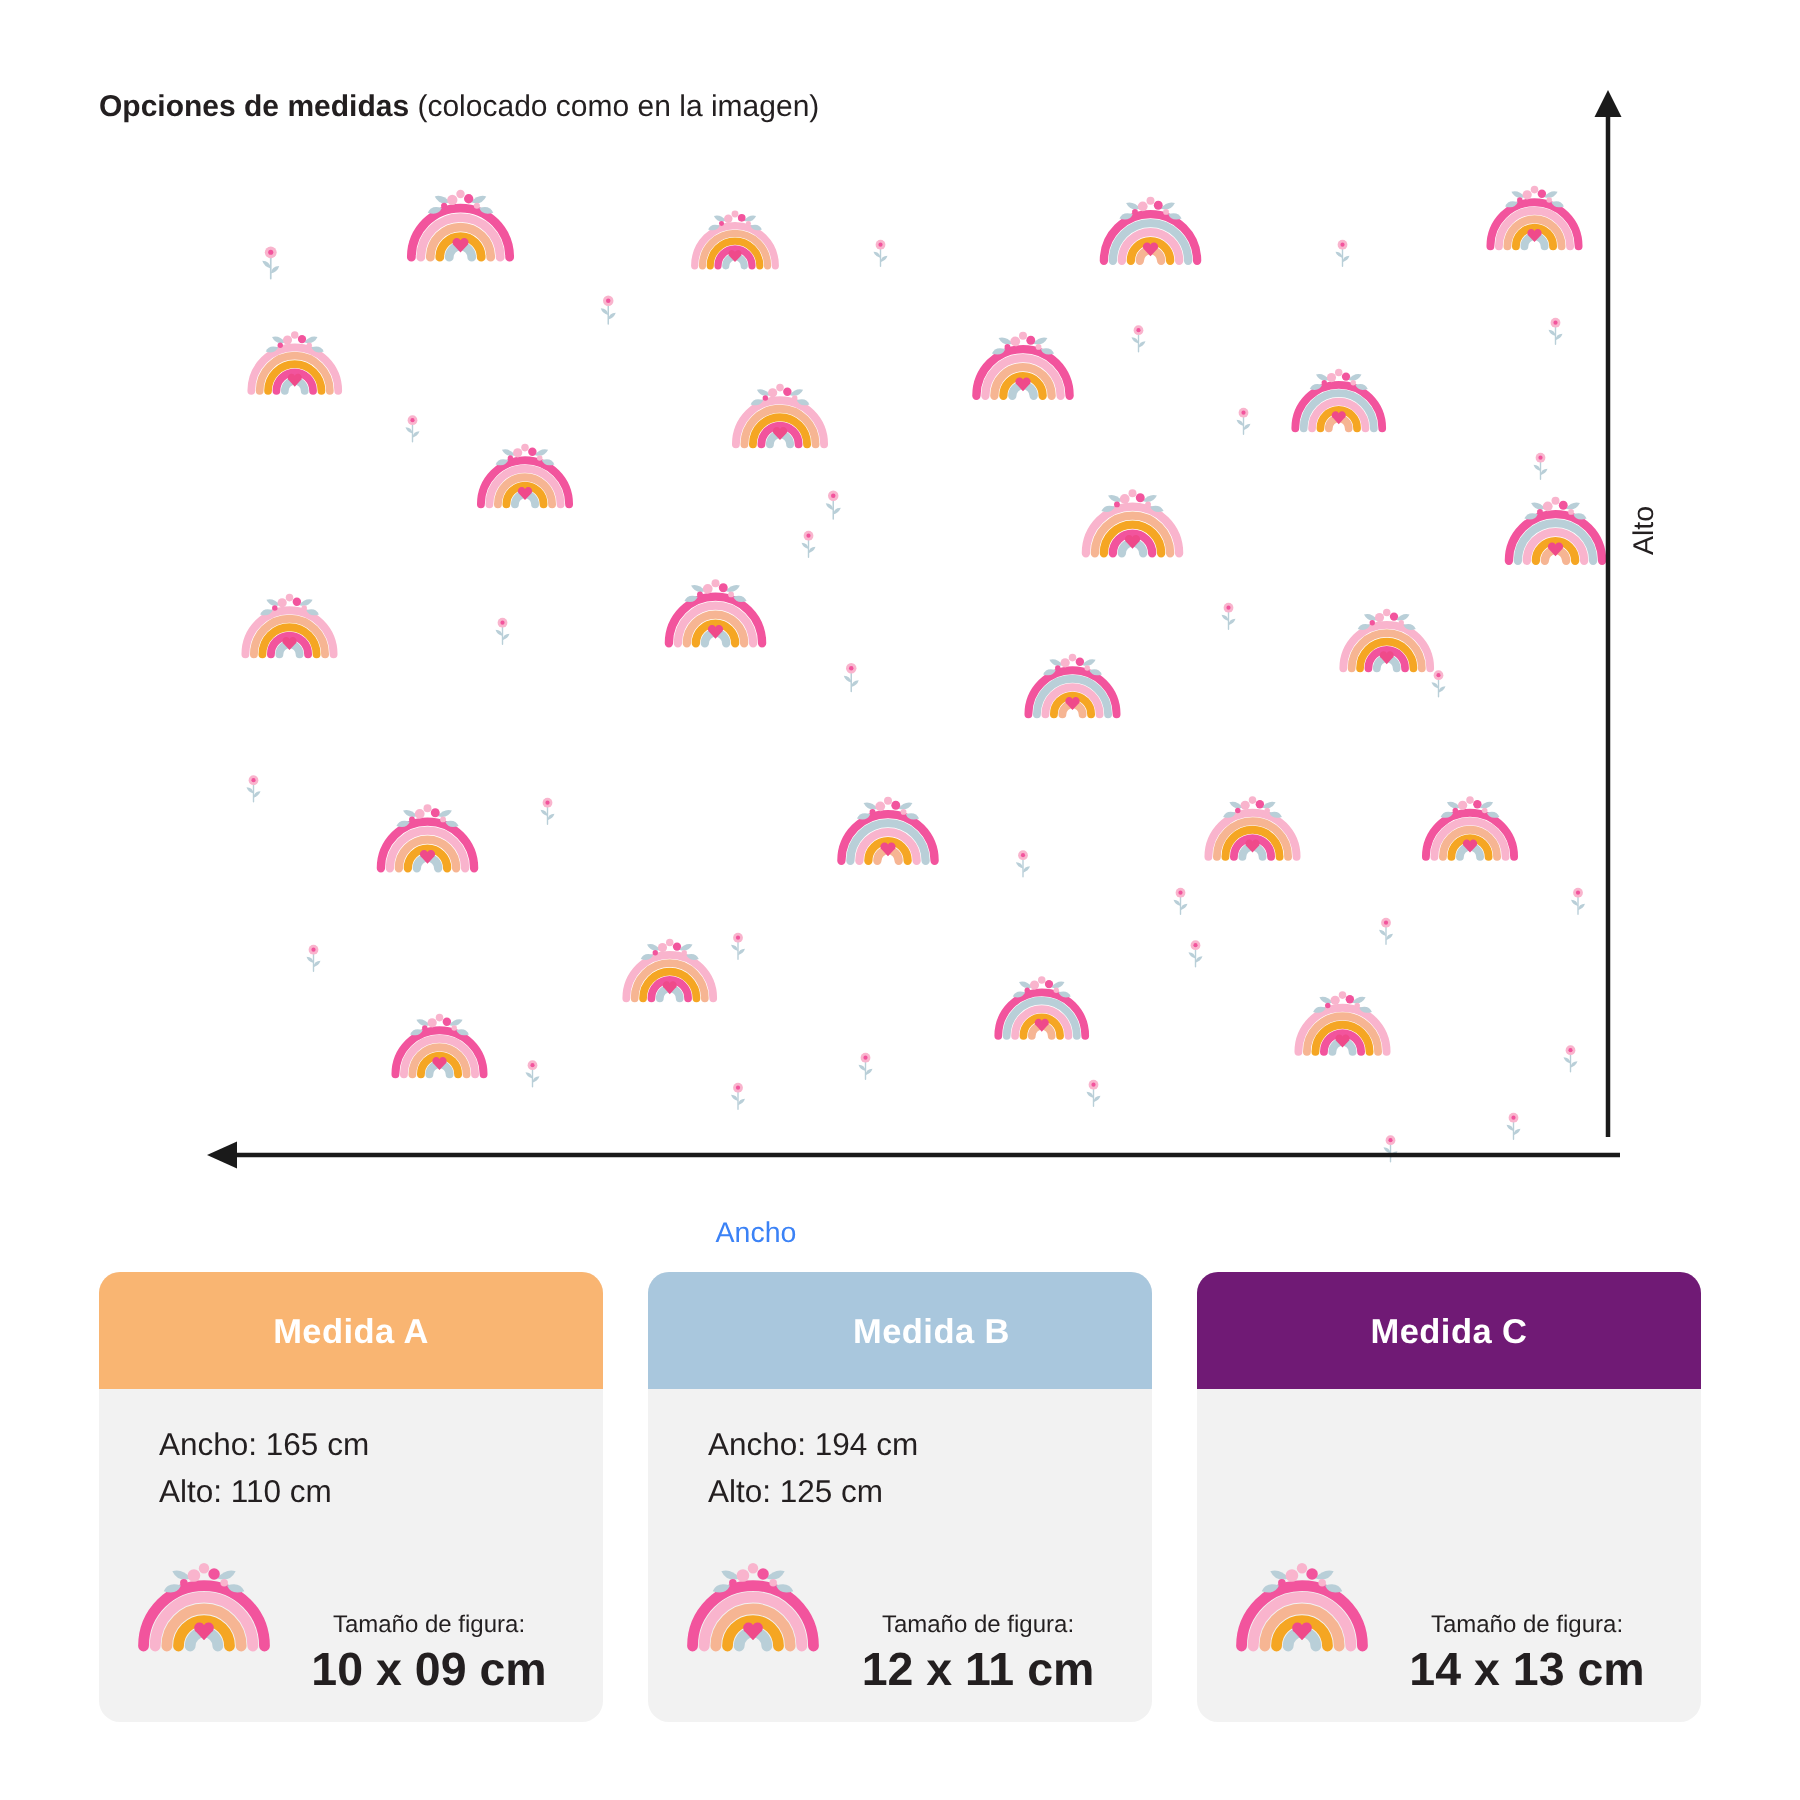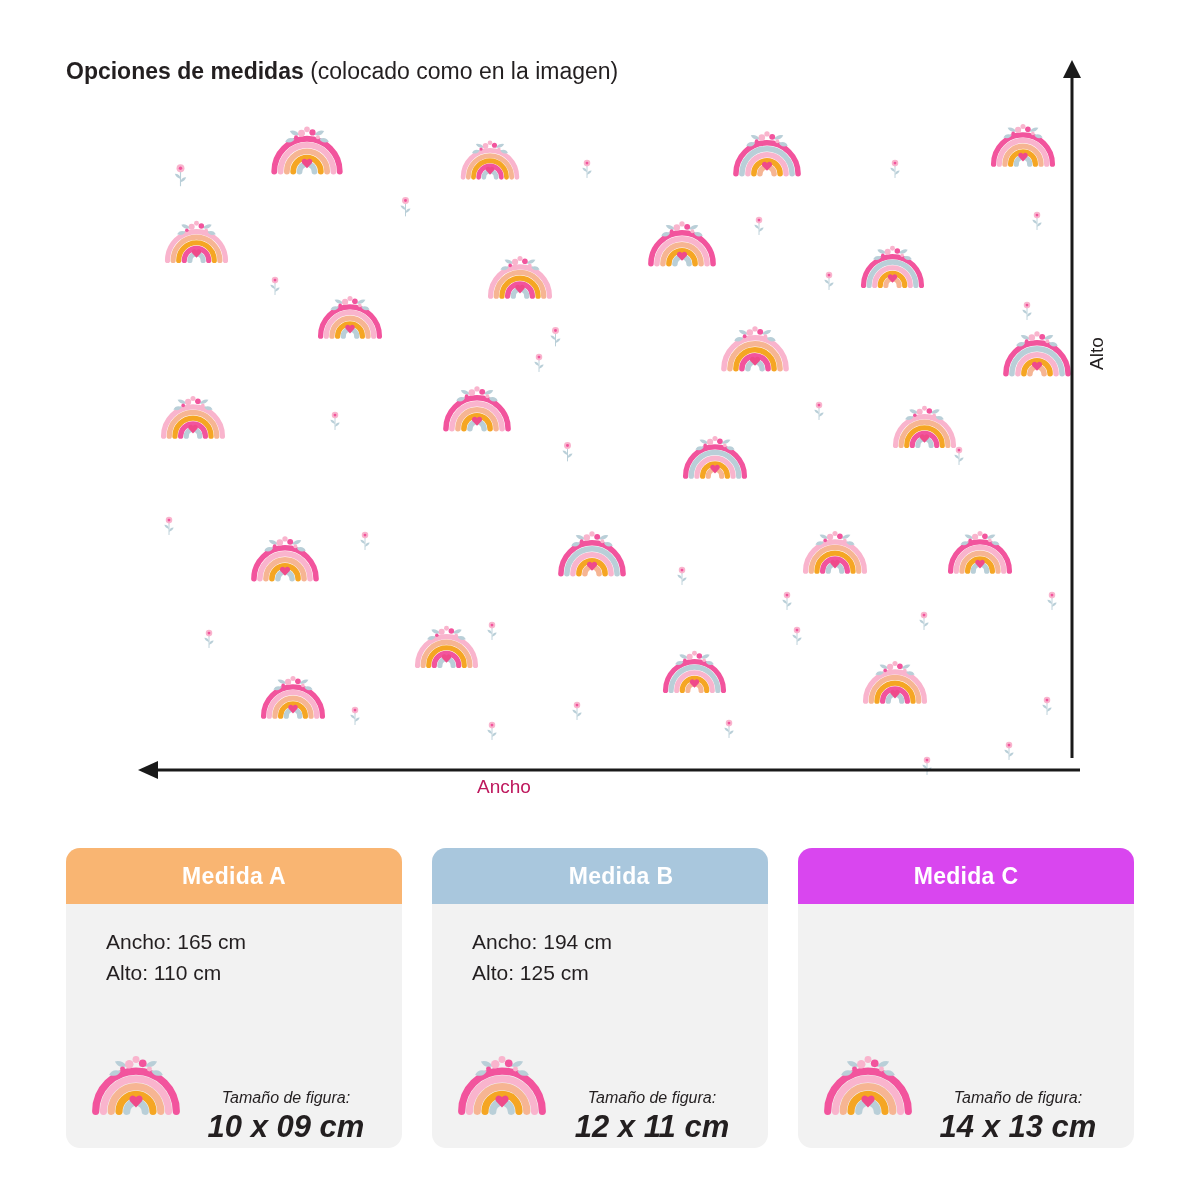--- a/index.html
+++ b/index.html
@@ -14,21 +14,21 @@
     color: #231f20;
     position: relative;
     overflow: hidden;
   }
 
   
   .header {
     position: absolute;
     left: 66px;
     top: 54px;
-    font-size: 23px;
+    font-size: 20px;
     line-height: 34px;
     white-space: nowrap;
   }
   .header .strong {
     font-weight: bold;
   }
   .header .light {
     font-weight: normal;
   }
 
@@ -70,70 +70,69 @@
     top: 370px;
     font-size: 19px;
     color: #231f20;
     transform: rotate(-90deg);
     transform-origin: left top;
     white-space: nowrap;
   }
   .axis-label-ancho {
     position: absolute;
     left: 0;
-    top: 776px;
+    top: 812px;
     width: 1008px;
     text-align: center;
     font-size: 19px;
-    color: #be185d;
+    color: #3b82f6;
   }
 
   
   .cards {
     position: absolute;
     left: 66px;
     top: 848px;
     width: 1068px;
     display: flex;
     gap: 30px;
   }
   .card {
     width: 336px;
     border-radius: 14px;
     overflow: hidden;
     background: #f2f2f2;
     position: relative;
     height: 300px;
   }
   .card-head {
-    height: 56px;
+    height: 78px;
     display: flex;
     align-items: center;
     justify-content: center;
     font-size: 23px;
     font-weight: bold;
     color: #ffffff;
     letter-spacing: 0.3px;
   }
   .card-body {
     padding: 22px 0 0 40px;
     font-size: 21px;
     line-height: 31px;
     color: #231f20;
   }
   .card-figrow {
     position: absolute;
     left: 0;
-    bottom: 4px;
+    bottom: 18px;
     width: 100%;
     display: flex;
     align-items: flex-end;
     padding-left: 22px;
     box-sizing: border-box;
-    font-style: italic;
   }
   .card-fig {
     width: 96px;
     height: 96px;
     flex: 0 0 96px;
     position: relative;
   }
   .card-figtext {
     flex: 1;
     text-align: center;
@@ -889,21 +888,21 @@
             </g>
           </svg></div>
       <div class="card-figtext">
         <div class="figtext-small">Tamaño de figura:</div>
         <div class="figtext-big">12 x 11 cm</div>
       </div>
     </div>
   </div>
 
   <div class="card">
-    <div class="card-head" id="head-2" style="background: #d946ef;">Medida C</div>
+    <div class="card-head" id="head-2" style="background: #701a75;">Medida C</div>
     <div class="card-body">
     </div>
     <div class="card-figrow">
       <div class="card-fig" id="fig-2"><svg viewBox="0 0 100 72" width="96" height="69.12">
             <path d="M 8 66 A 42 42 0 0 1 92 66" fill="none" stroke="#f2549d" stroke-width="7.5" stroke-linecap="round"></path>
             <path d="M 16.1 66 A 33.9 33.9 0 0 1 83.9 66" fill="none" stroke="#f9b4cd" stroke-width="7.5" stroke-linecap="round"></path>
             <path d="M 24.200000000000003 66 A 25.799999999999997 25.799999999999997 0 0 1 75.8 66" fill="none" stroke="#f6b593" stroke-width="7.5" stroke-linecap="round"></path>
             <path d="M 32.300000000000004 66 A 17.699999999999996 17.699999999999996 0 0 1 67.69999999999999 66" fill="none" stroke="#f5a623" stroke-width="7.5" stroke-linecap="round"></path>
             <path d="M 40.400000000000006 66 A 9.599999999999996 9.599999999999996 0 0 1 59.599999999999994 66" fill="none" stroke="#b9cfd8" stroke-width="7.5" stroke-linecap="round"></path>
             <path d="M50 62 l-5.2 -5.6 a3.7 3.7 0 1 1 5.2 -5.0 a3.7 3.7 0 1 1 5.2 5.0 Z" fill="#ef4a8a"></path>

